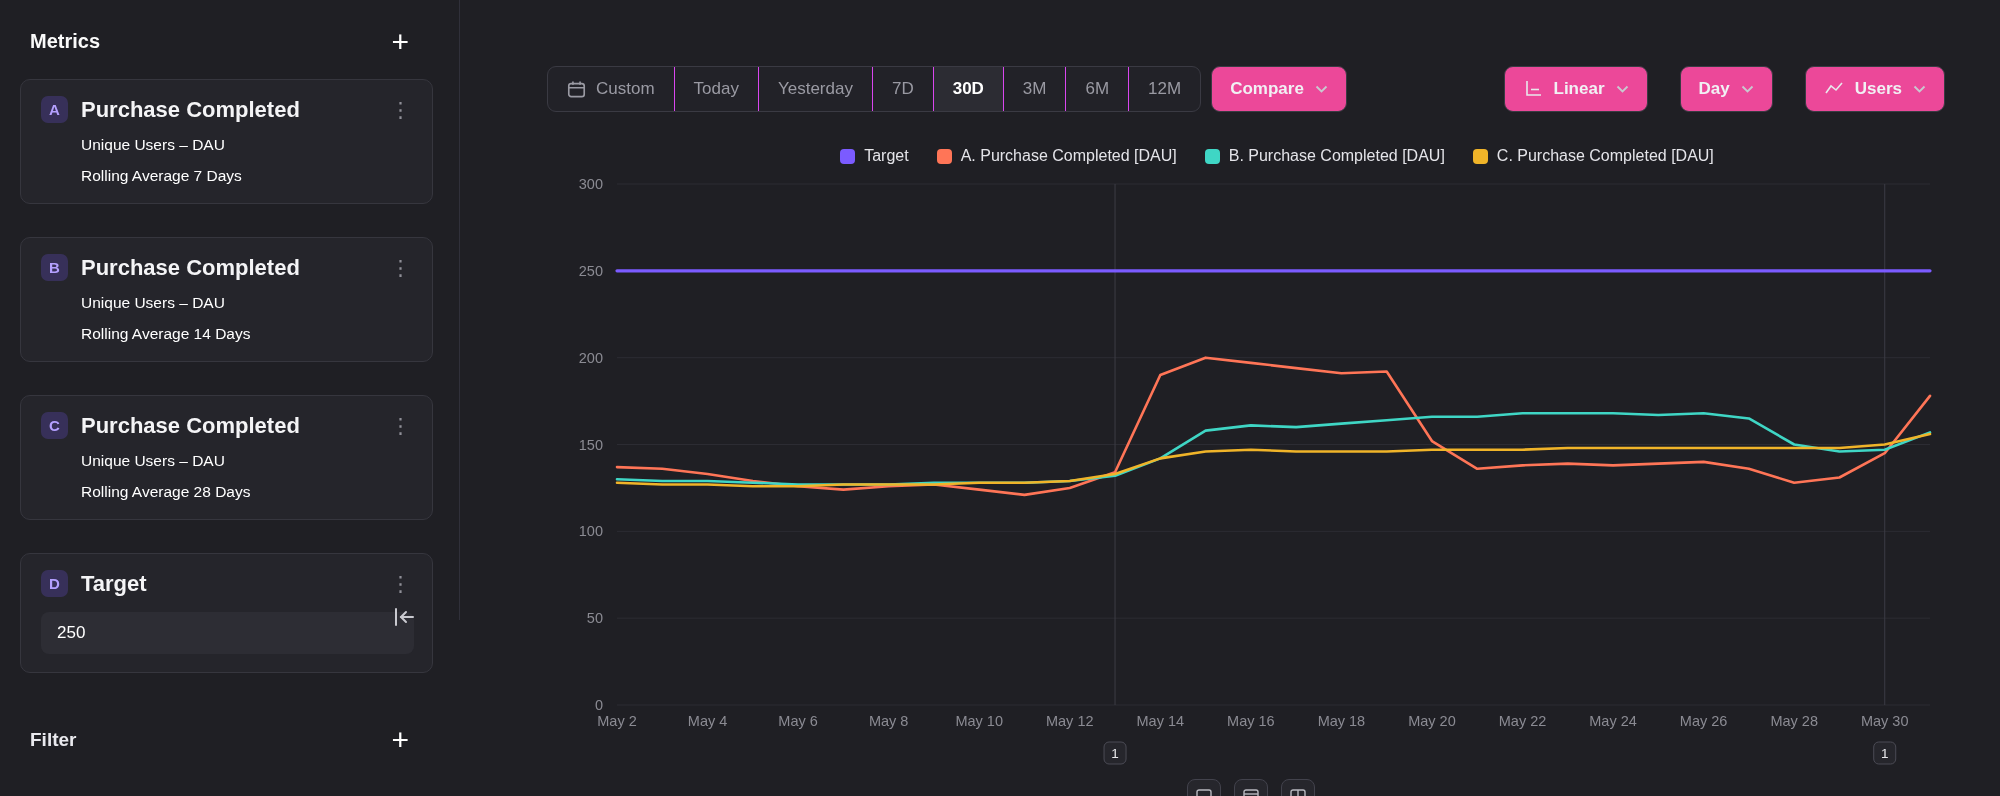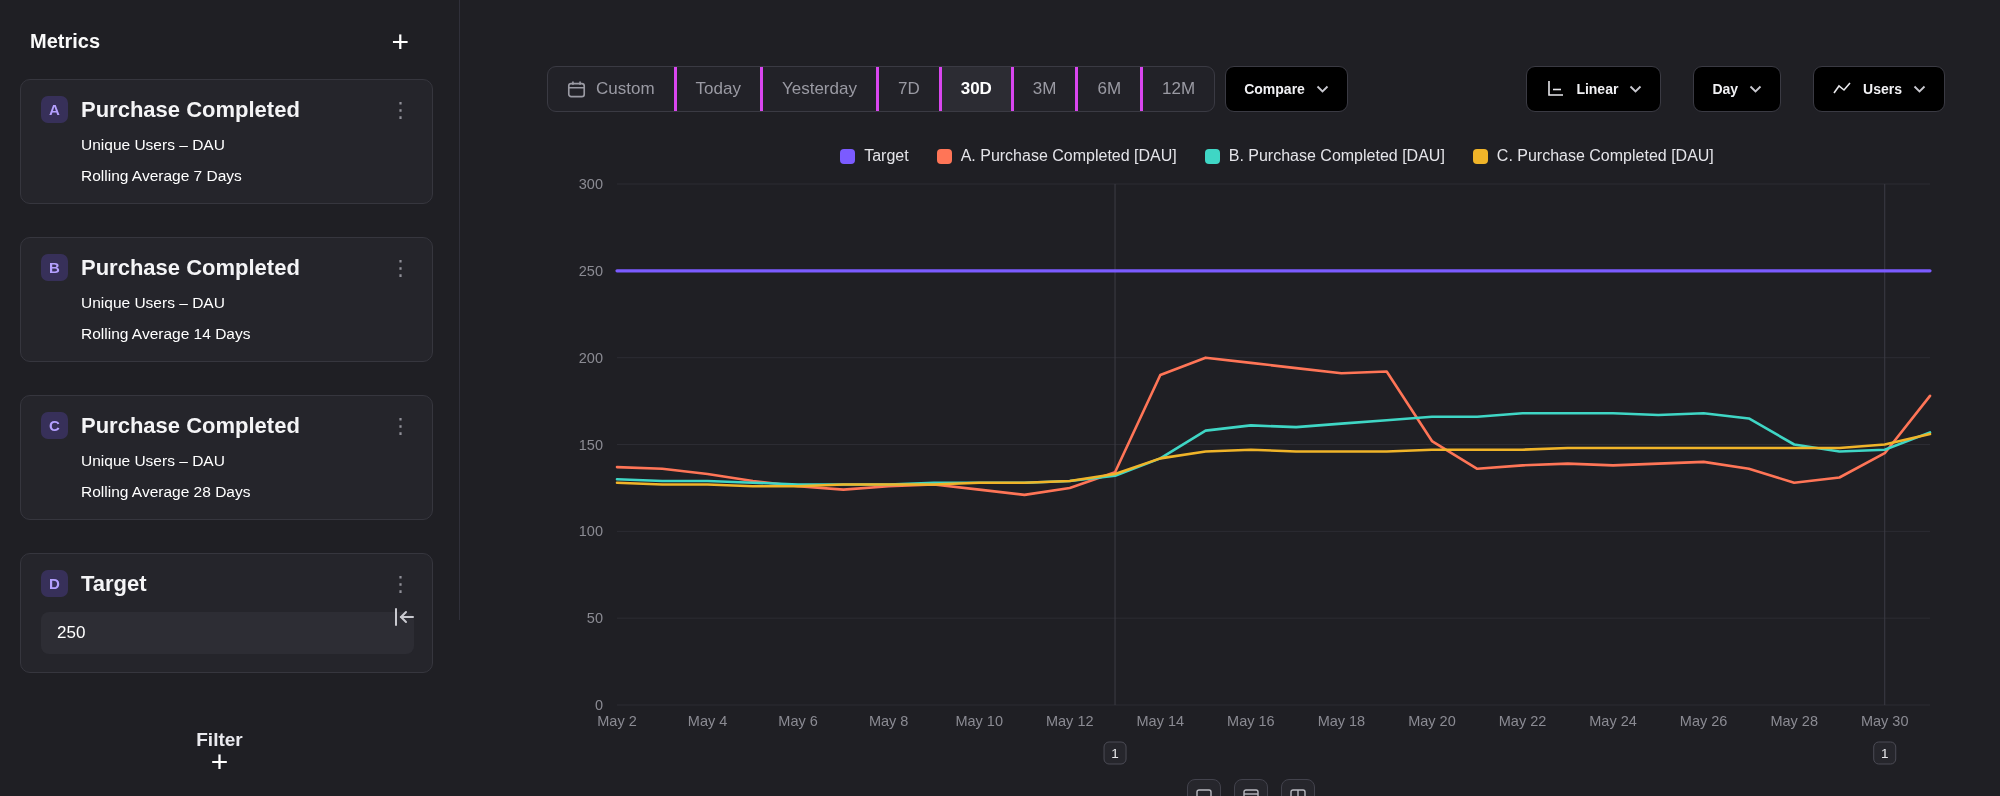--- a/index.html
+++ b/index.html
@@ -42,52 +42,52 @@
     padding:0 3px; cursor:pointer; font-family:inherit;
   }
   .card-sub { margin:13px 0 0 40px; font-size:15.5px; color:#ffffff; }
   .target-input {
     margin-top:15px; width:100%; height:42px;
     background:#2d2d34; border:none; border-radius:8px;
     color:#fff; font-size:17px; padding:0 16px; font-family:inherit;
   }
   .filter-row {
     display:flex; align-items:center; justify-content:space-between;
-    margin-top:56px; padding:0 50px 0 30px;flex-direction:column;
+    margin-top:56px; padding:0 50px 0 30px;
   }
   .filter-row .hd-title { font-size:19px; font-weight:600; color:#e9e9ee; }
   .collapse-btn {
     position:absolute; right:42px; bottom:-13px;
     background:none; border:none; padding:0; cursor:pointer;
   }
 
   
   .main { position:absolute; left:461px; top:0; right:0; height:796px; }
 
   .toolbar {
     position:absolute; top:66px; left:86px; right:55px;
     display:flex; align-items:center;
   }
   .seg-group {
     display:flex; align-items:stretch; height:46px;
     border:1px solid #3a3a43; border-radius:9px; overflow:hidden; background:#222228;
   }
   .seg {
     display:flex; align-items:center; gap:10px; padding:0 19px;
-    background:none; border:none; border-left:3px solid #d946ef;
+    background:none; border:none; border-left:1px solid #d946ef;
     color:#9a9aa3; font-size:17px; font-family:inherit; cursor:pointer; white-space:nowrap;
   }
   .seg:first-child { border-left:none; }
   .seg.active { color:#ffffff; font-weight:700; background:#2c2c33; }
   .seg svg { width:19px; height:19px; stroke:#9a9aa3; fill:none; stroke-width:1.4; }
 
   .btn {
-    height:46px; border:1px solid #3a3a43; border-radius:9px; background:#000000;
+    height:46px; border:1px solid #3a3a43; border-radius:9px; background:#ec4899;
     display:flex; align-items:center; gap:11px; padding:0 18px;
-    color:#f1f1f4; font-size:14px; font-weight:700; font-family:inherit; cursor:pointer;
+    color:#f1f1f4; font-size:17px; font-weight:700; font-family:inherit; cursor:pointer;
     white-space:nowrap;
   }
   .btn .chev { width:13px; height:8px; stroke:#c9c9d0; fill:none; stroke-width:1.8; }
   .btn .bicon { width:20px; height:20px; stroke:#e8e8ec; fill:none; stroke-width:1.6; }
   .compare { margin-left:10px; }
   .spacer { flex:1; }
   .right-btn { margin-left:32px; }
 
   .legend {
     position:absolute; top:147px; left:156px; width:1320px;

